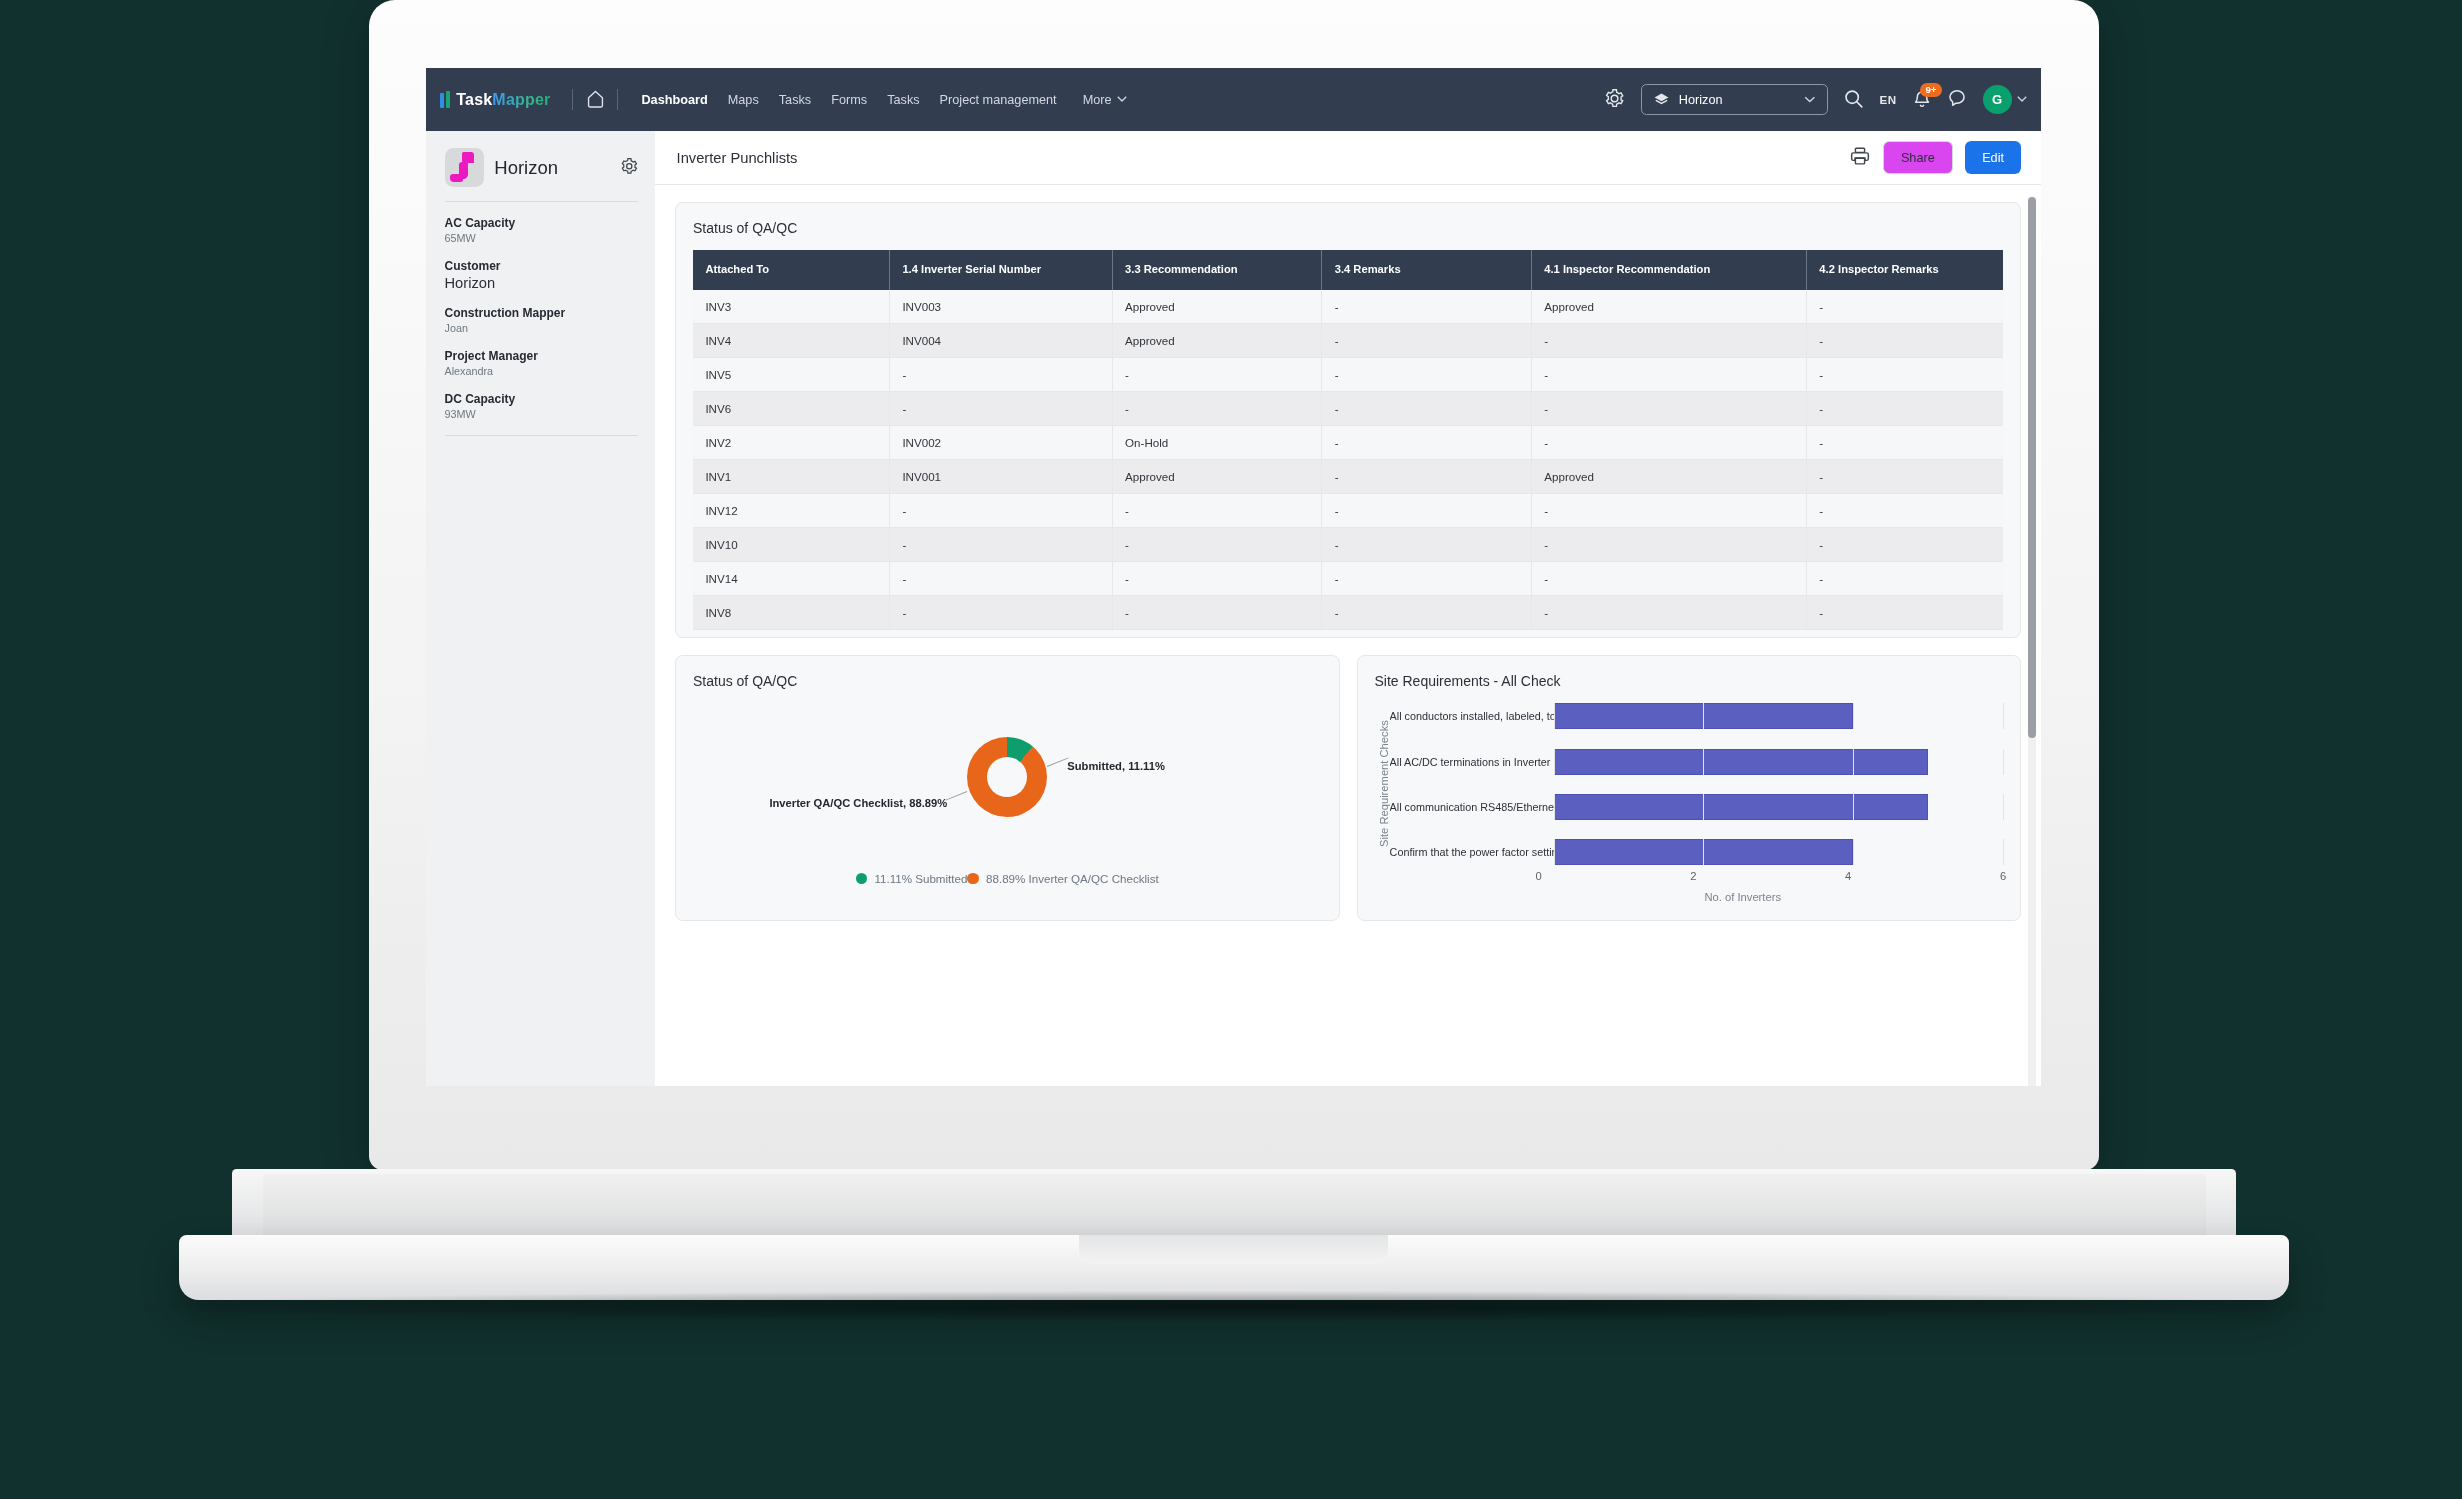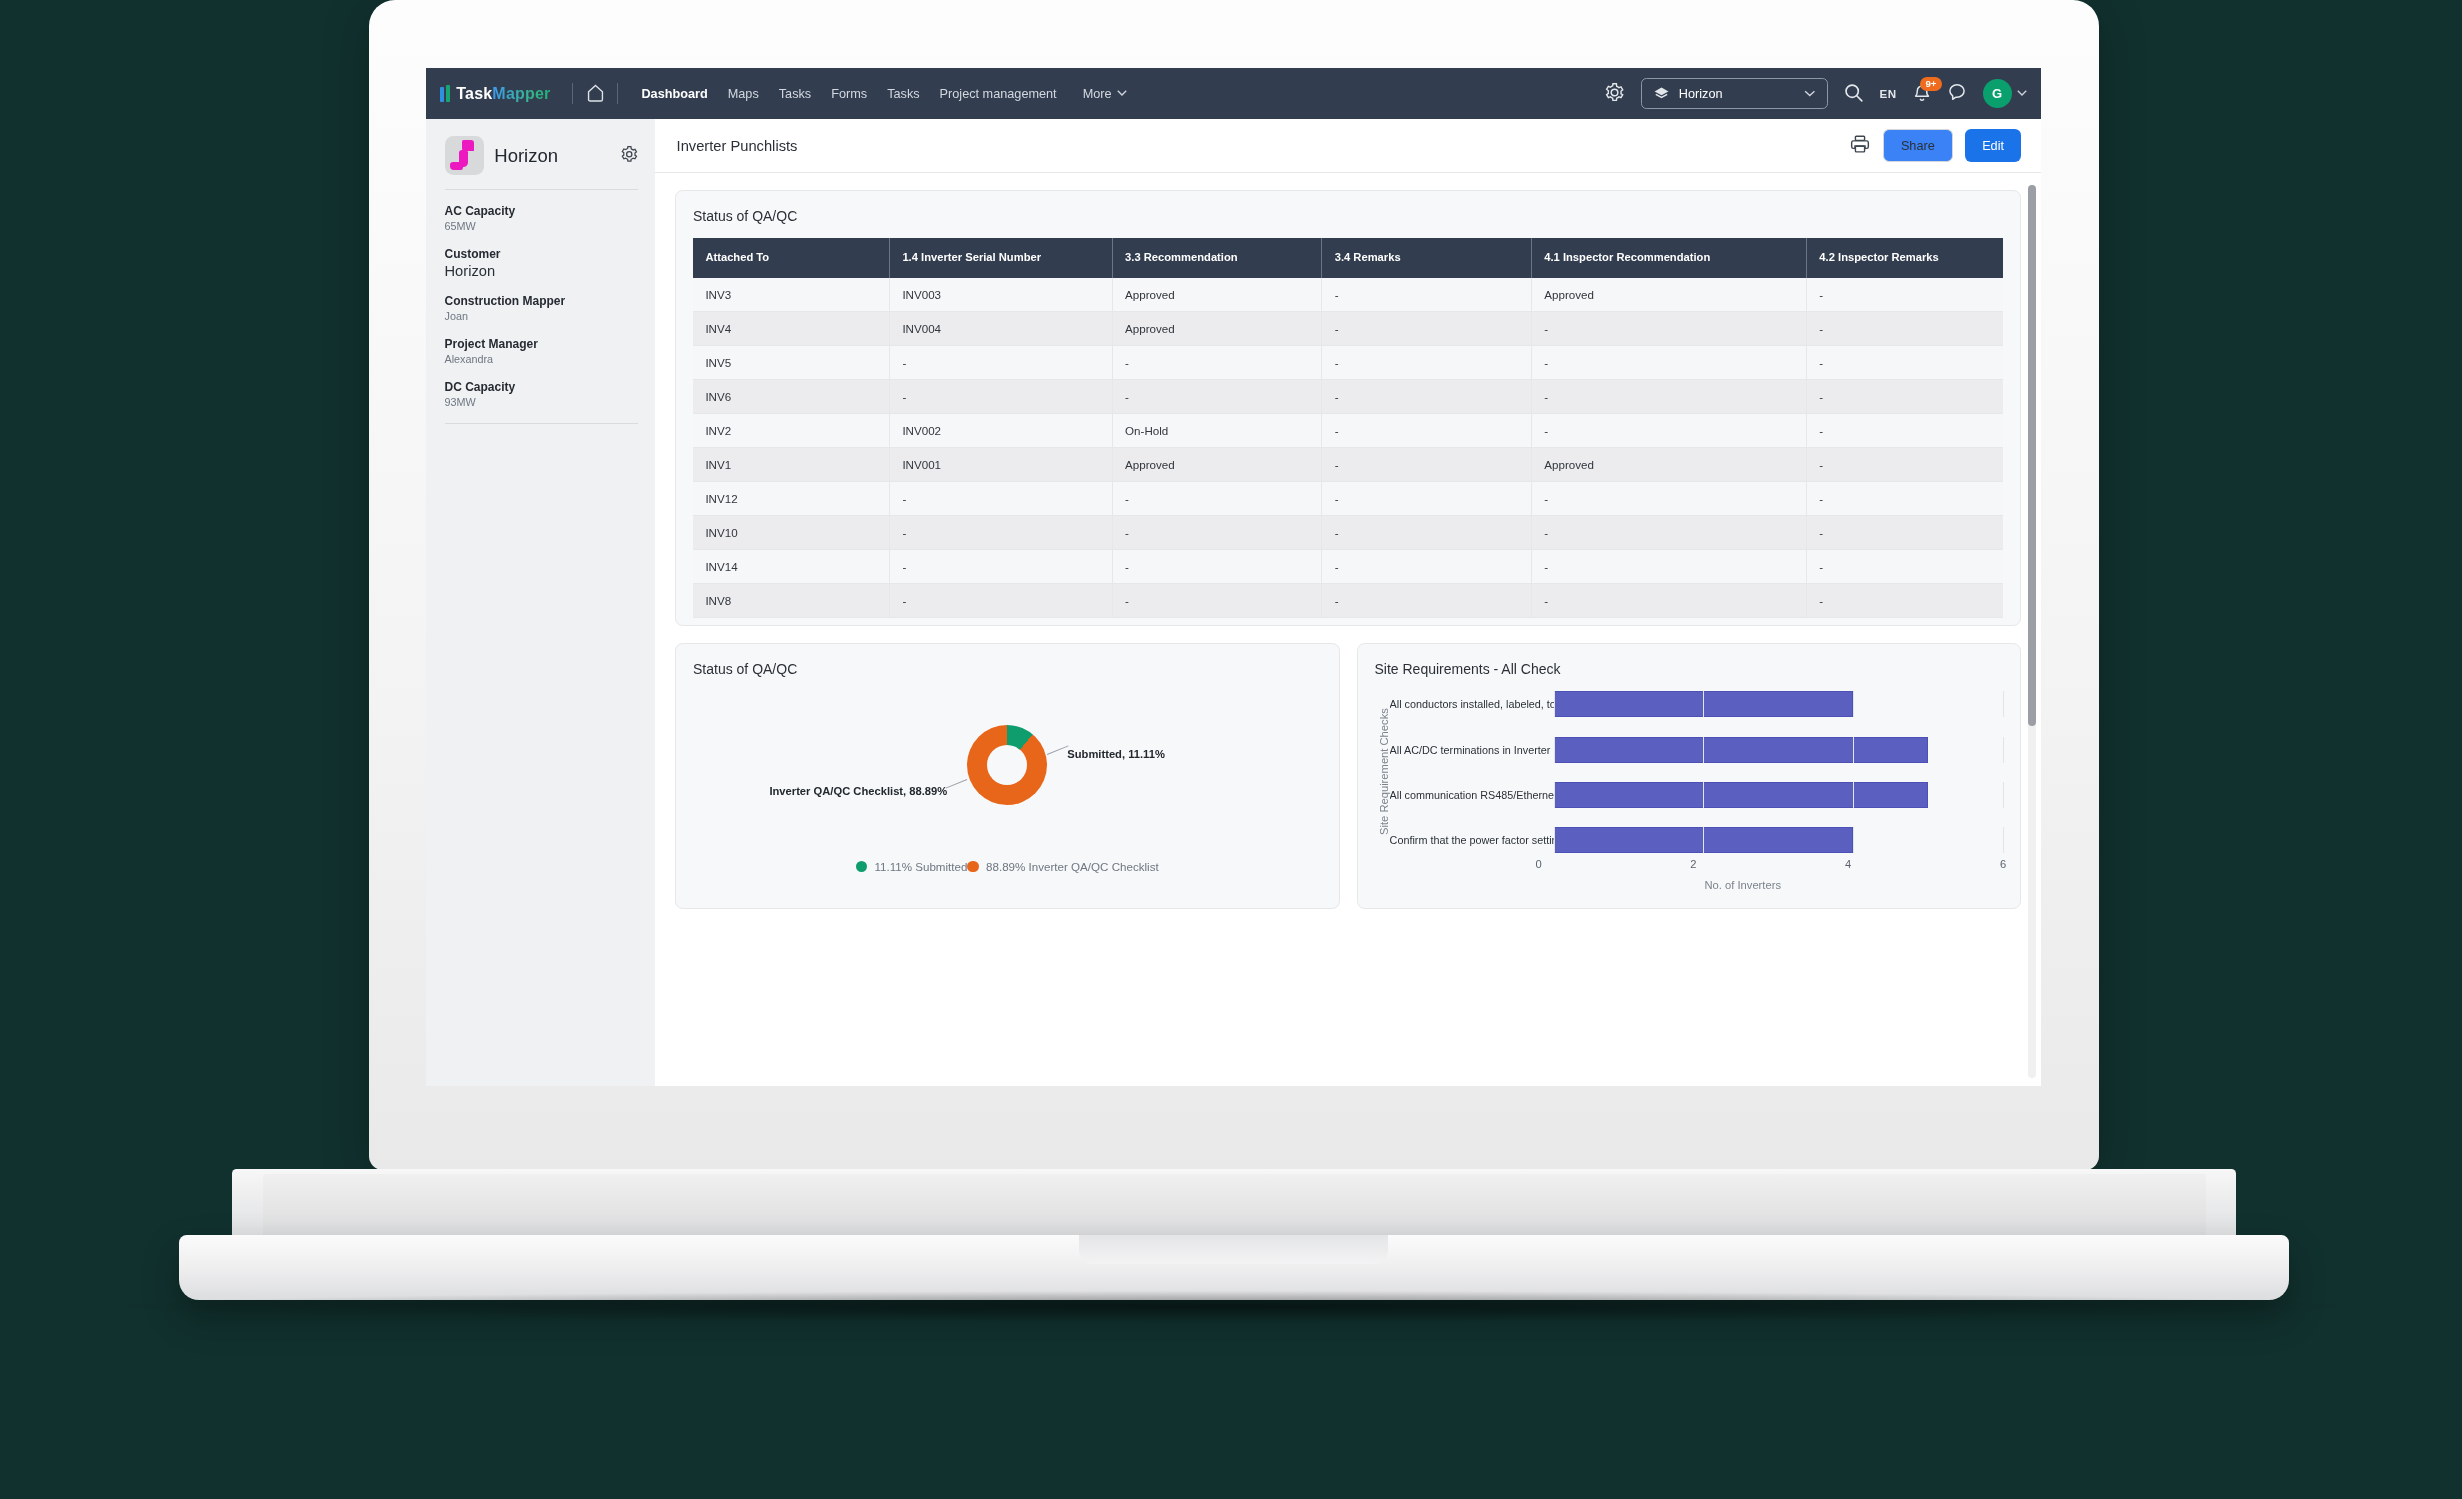--- a/index.html
+++ b/index.html
@@ -58,21 +58,21 @@
     opacity:.85;
   }
   .laptop-shadow {
     position:absolute; left:108px; top:1291px;
     width:2247px; height:31px;
     background: radial-gradient(ellipse at center, rgba(0,0,0,.42) 0%, rgba(0,0,0,0) 72%);
   }
 
   
   .navbar {
-    height: 51px; background: #323d4f;
+    height: 63px; background: #323d4f;
     display: flex; align-items: center;
     padding: 3px 14px; gap: 0;
   }
   .brand { display:flex; align-items:center; gap:6.2px; padding-right:10.8px; }
   .brand-marks { display:flex; gap:2.3px; align-items:flex-end; height:17px; }
   .brand-marks i { display:block; width:3.9px; border-radius:0.8px; }
   .brand-marks i:nth-child(1){ height:15.4px; background:#2f8fe0; }
   .brand-marks i:nth-child(2){ height:17px; background:#17a673; }
   .brand-text { font-size:16px; font-weight:600; letter-spacing:0.2px; }
   .brand-text .t { color:#ffffff; }
@@ -135,21 +135,21 @@
   .content-head {
     height:54px; display:flex; align-items:center; padding:0 20px 0 21.6px;
     border-bottom:0.8px solid #e6e7e9;
   }
   .page-title { font-size:14.7px; color:#2b3038; }
   .head-actions { margin-left:auto; display:flex; align-items:center; gap:12.4px; }
   .btn {
     height:33px; padding:0 17px; border-radius:6.2px; font-size:12.7px;
     display:flex; align-items:center; justify-content:center; cursor:pointer;
   }
-  .btn-share { background:#3b82f6; border:0.8px solid #d5d7da; color:#2b3038; }
+  .btn-share { background:#d946ef; border:0.8px solid #d5d7da; color:#2b3038; }
   .btn-edit { background:#1a73e8; color:#fff; font-weight:500; }
 
   .scroll-area { padding:17px 20px 0 20px; height: calc(100% - 54px); }
 
   .card {
     background:#f7f8f9; border:0.8px solid #e6e7e9; border-radius:7.7px;
     padding:17px 17px 7.7px 17px; margin-bottom:17px;
   }
   .card-title { font-size:14px; color:#2b3038; margin-bottom:14px; }
 

